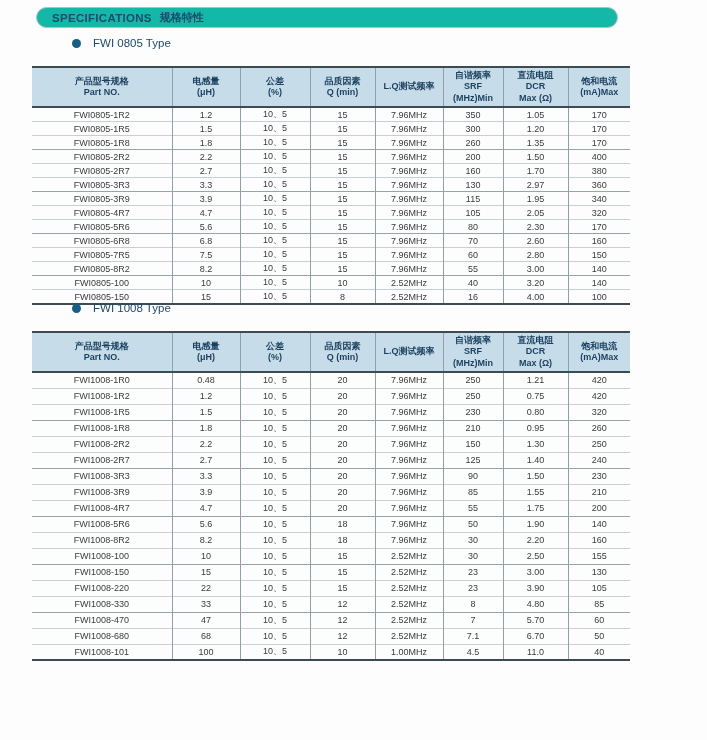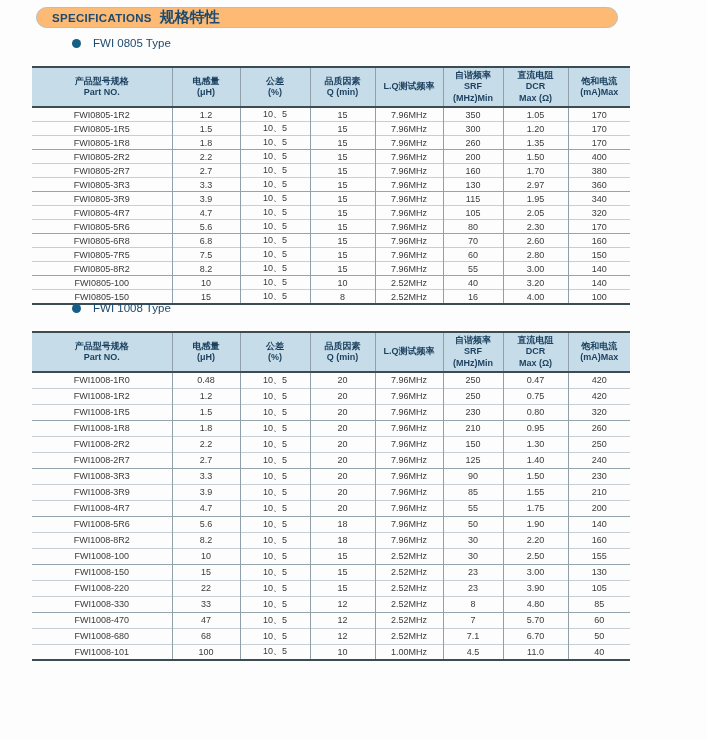--- a/index.html
+++ b/index.html
@@ -22,24 +22,24 @@
     position:relative;
   }
   .page{position:absolute;inset:0;background:#fdfdfd;overflow:hidden;}
 
   .pill{
     position:absolute;left:36px;top:7px;width:582px;height:21px;
     border:1px solid var(--pill-border);
     border-radius:11px;
     display:flex;align-items:center;
     padding-left:15px;gap:8px;
-    background:#fdba74;
+    background:#14b8a6;
   }
   .pill .t-en{font-weight:bold;font-size:11.5px;color:var(--navy);letter-spacing:.3px;}
-  .pill .t-zh{font-weight:bold;font-size:15px;color:var(--navy);}
+  .pill .t-zh{font-weight:bold;font-size:11px;color:var(--navy);}
 
   .sec-title{
     position:absolute;left:60px;
     display:flex;align-items:center;gap:12px;
     color:var(--navy);font-size:11.5px;padding-left:12px;
   }
   .sec-title .dot{
     width:9px;height:9px;border-radius:50%;
     background:var(--bullet);flex:0 0 auto;
   }
@@ -338,21 +338,21 @@
         </tr>
       </thead>
     <tbody>
         <tr>
           <td>FWI1008-1R0</td>
           <td>0.48</td>
           <td>10、5</td>
           <td>20</td>
           <td>7.96MHz</td>
           <td>250</td>
-          <td>0.47</td>
+          <td>1.21</td>
           <td>420</td>
         </tr>
         <tr>
           <td>FWI1008-1R2</td>
           <td>1.2</td>
           <td>10、5</td>
           <td>20</td>
           <td>7.96MHz</td>
           <td>250</td>
           <td>0.75</td>

